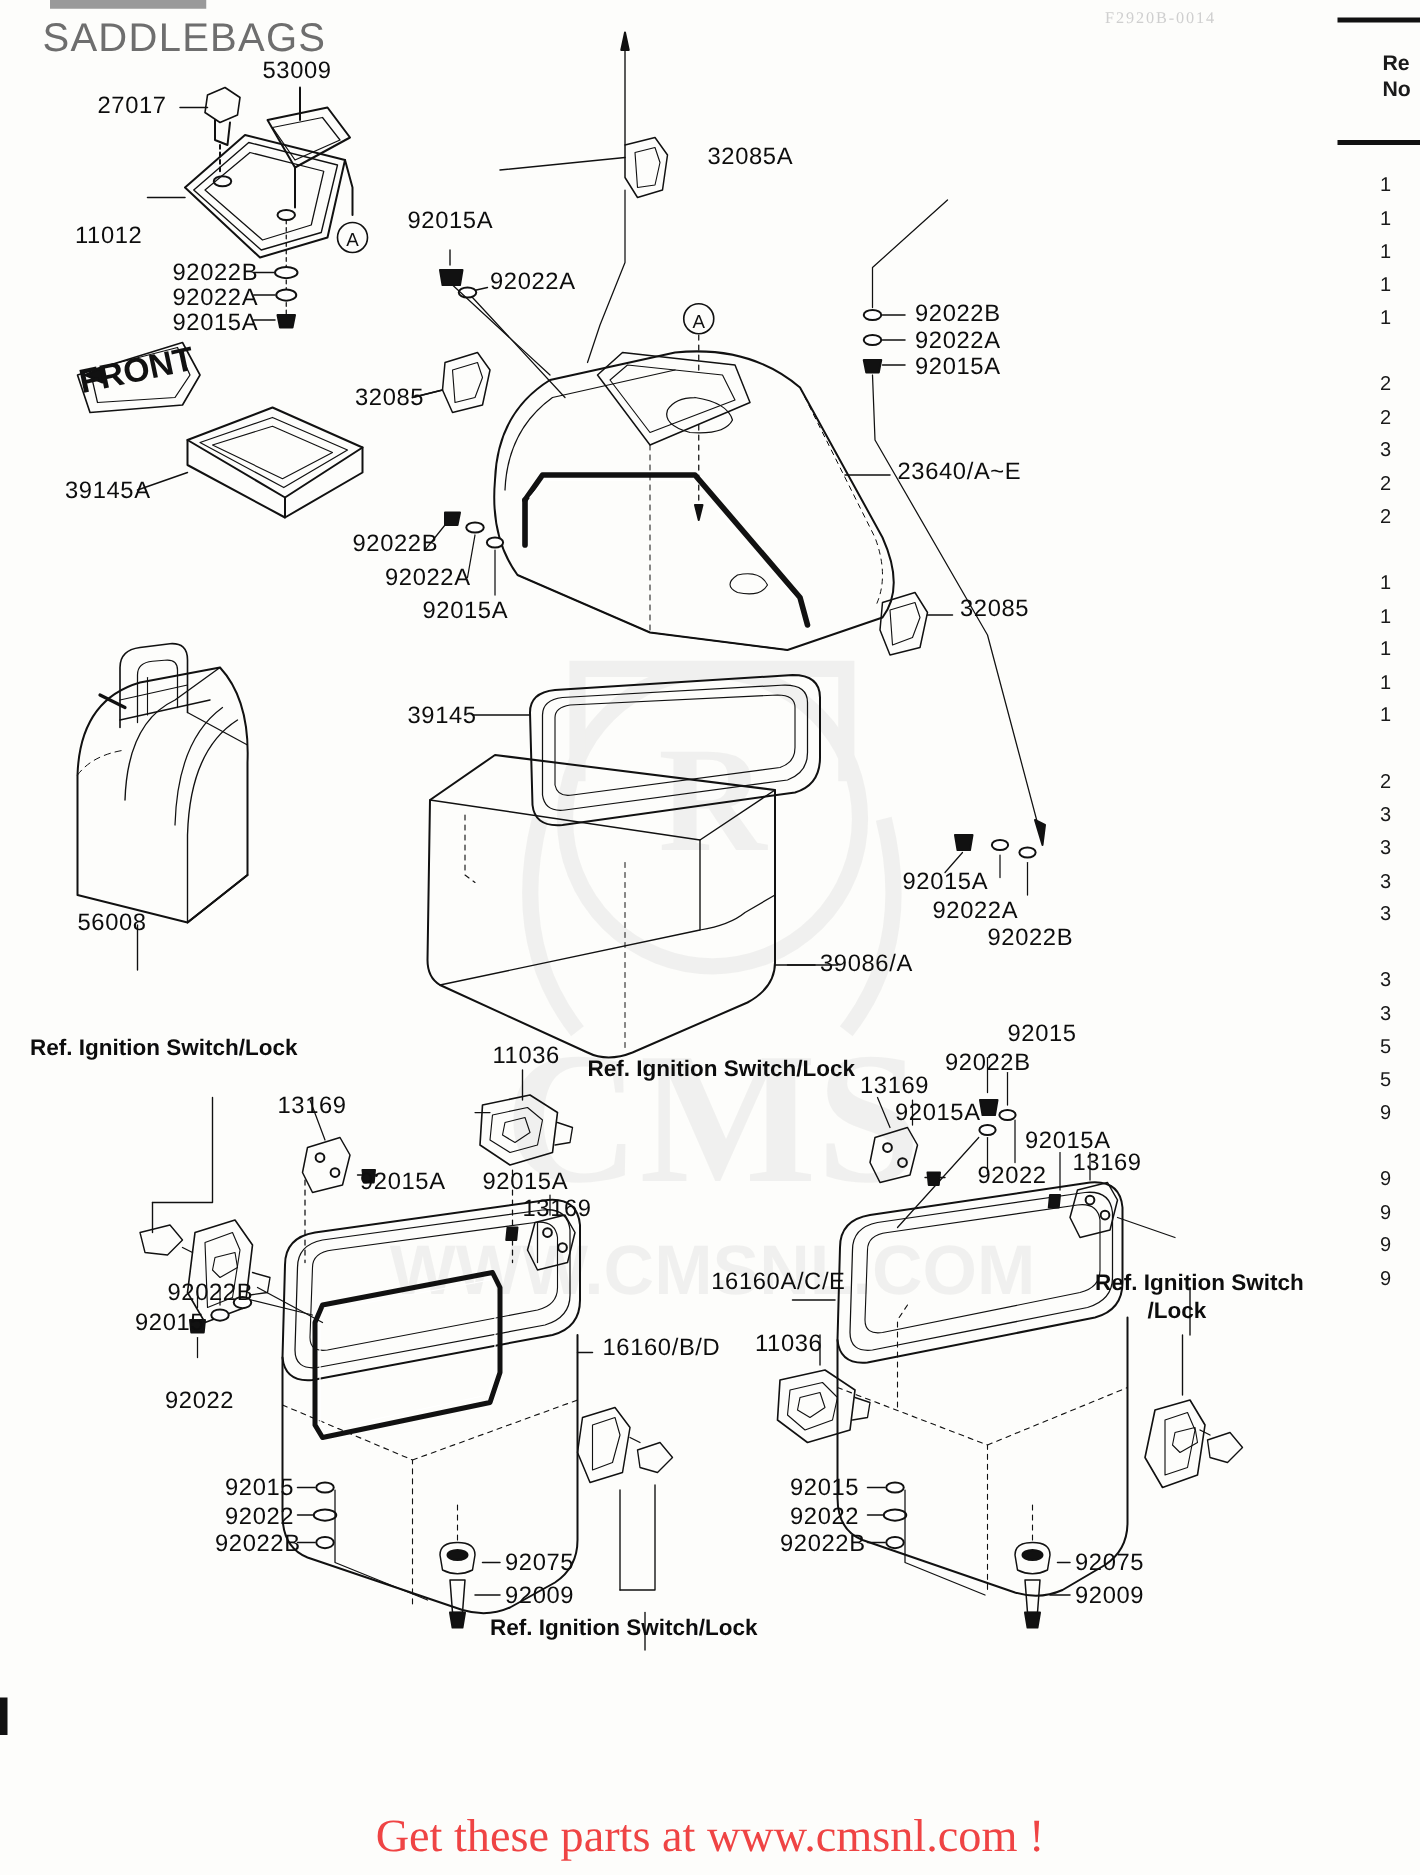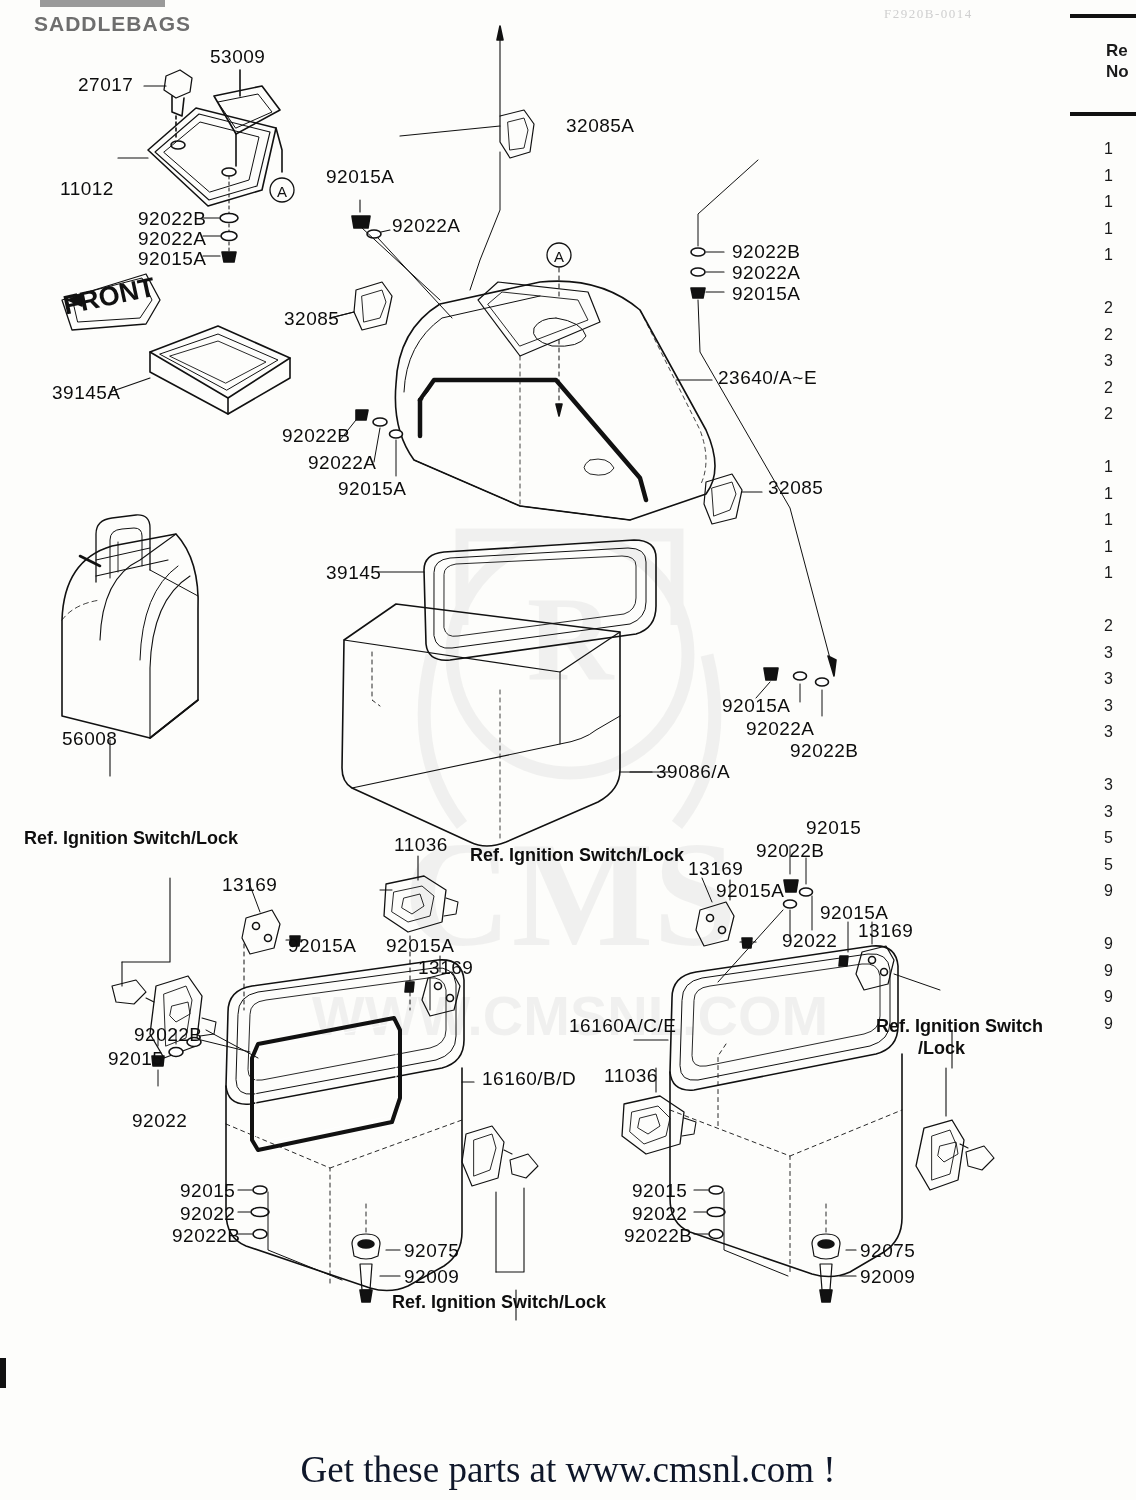--- a/index.html
+++ b/index.html
@@ -5,22 +5,22 @@
   html,body{margin:0;padding:0;background:#fdfdfb;}
   body{
     width:1136px;height:1500px;position:relative;overflow:hidden;
     font-family:"Liberation Sans",sans-serif;color:#1a1a1a;
   }
   .page{position:absolute;inset:0;}
 
   
   .topbar{position:absolute;left:40px;top:0px;width:125px;height:7px;background:#9a9a9a;}
   .page-title{
-    position:absolute;left:34px;top:12px;font-size:21px;letter-spacing:1px;
-    color:#6e6e6e;font-family:"Liberation Sans",sans-serif;font-weight:700;
+    position:absolute;left:34px;top:12px;font-size:32px;letter-spacing:1px;
+    color:#6e6e6e;font-family:"Liberation Sans",sans-serif;font-weight:400;
   }
   .doccode{
     position:absolute;left:884px;top:6px;font-size:13px;color:#cfcfcf;
     letter-spacing:1.5px;font-family:"Liberation Serif",serif;
   }
   .leftmark{position:absolute;left:0px;top:1358px;width:6px;height:30px;background:#111;}
 
   
   .rightpanel{position:absolute;left:1062px;top:0;width:74px;height:1040px;overflow:hidden;}
   .rp-rule{position:absolute;left:8px;width:66px;height:4px;background:#111;}
@@ -471,15 +471,15 @@
         <div>5 </div>
         <div>9 </div>
         <div class="gap"></div>
         <div>9 </div>
         <div>9 </div>
         <div>9 </div>
         <div>9 </div>
       </div>
   </div>
 
-  <div class="footer" style="color: #0f172a;">Get these parts at www.cmsnl.com !</div>
+  <div class="footer" style="color: #ef4444;">Get these parts at www.cmsnl.com !</div>
 
 </div>
 
 </body></html>

